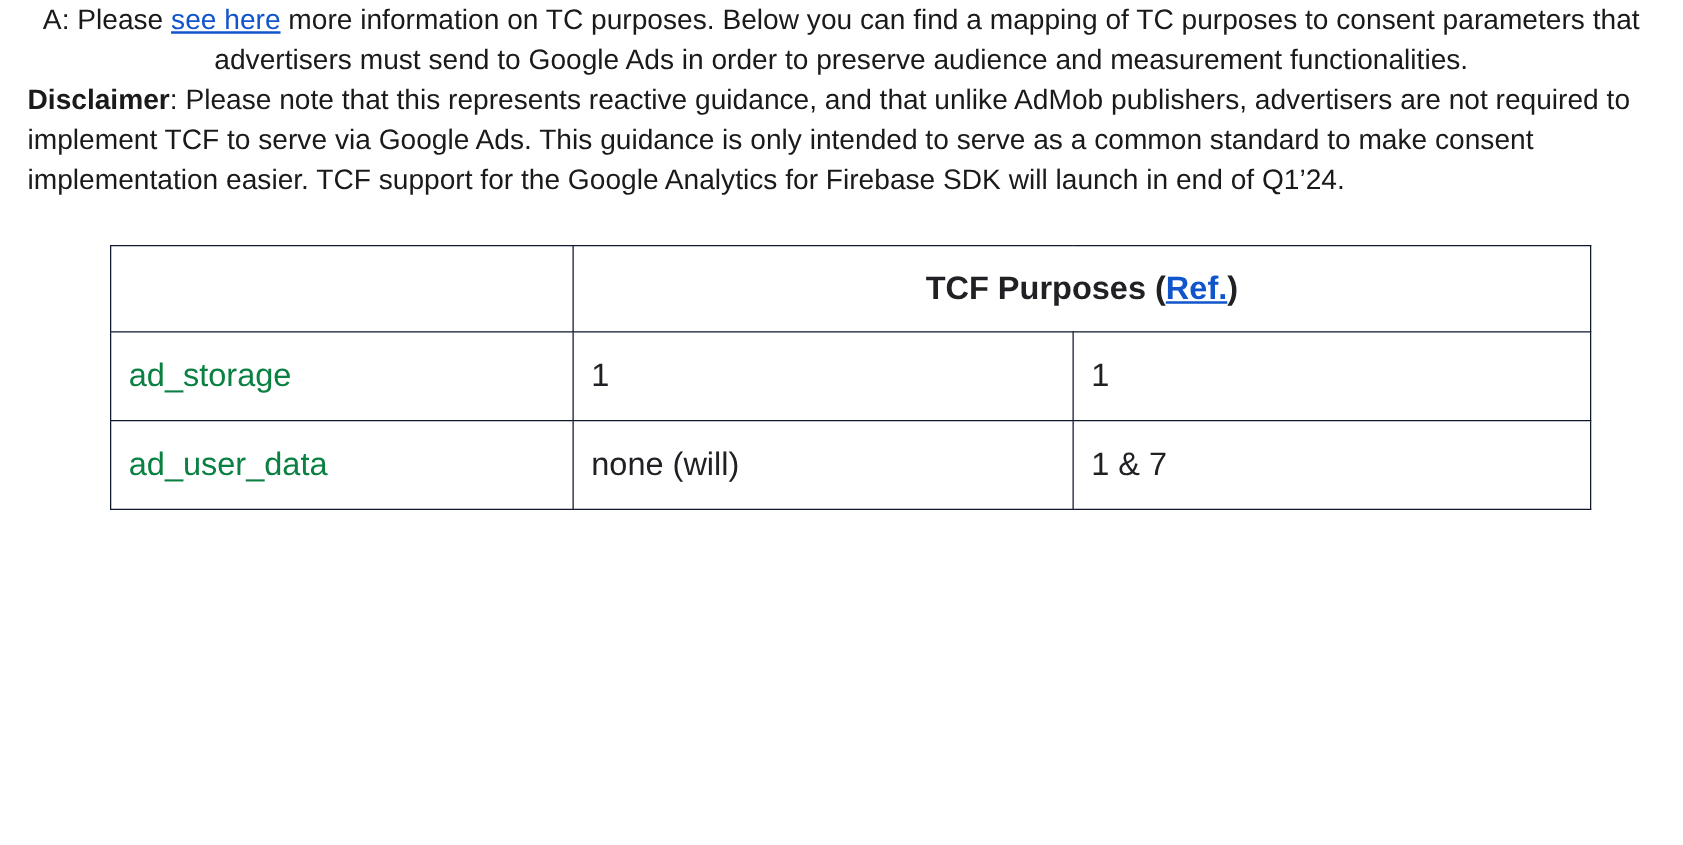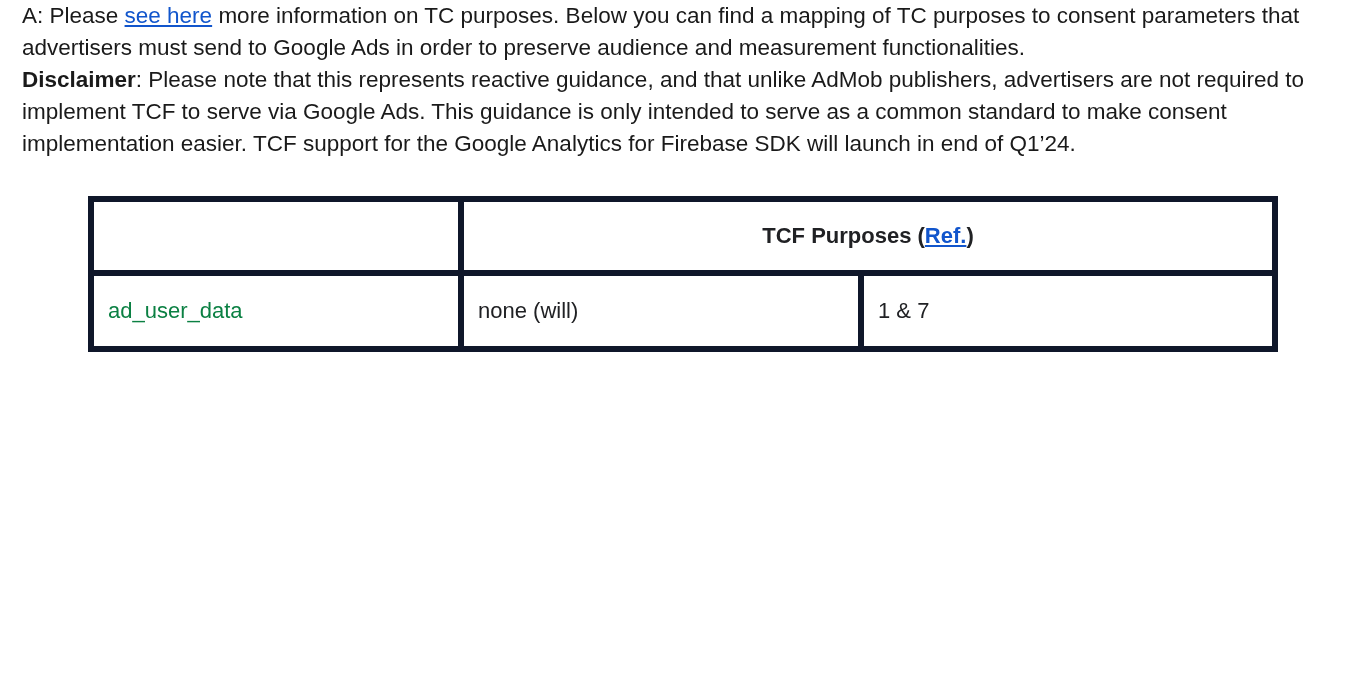--- a/index.html
+++ b/index.html
@@ -25,20 +25,21 @@
     padding: 0 22px 0 22px;
     font-size: 22.5px;
     line-height: 1.42;
     color: #1a1a1a;
   }
   .prose p {
     margin: 0 0 0 0;
   }
   .para-1 {
     margin-bottom: 0;
+    text-align: center;
   }
   .para-2 {
     margin-top: 0;
   }
   .link {
     color: #1155cc;
     text-decoration: underline;
     cursor: pointer;
   }
   .bold {
@@ -47,24 +48,24 @@
   .table-wrap {
     margin-top: 36px;
     padding-left: 88px;
   }
   table.tcf {
     border-collapse: collapse;
     table-layout: fixed;
     width: 1184px;
   }
   table.tcf td {
-    border: 6px solid #0f172a;
+    border: 1px solid #0f172a;
     padding: 0 14px;
     vertical-align: middle;
-    font-size: 22px;
+    font-size: 26px;
   }
   td.blank-corner {
     border: none;
     width: 370px;
   }
   td.blank-left {
     border: none;
   }
   .col-a { width: 370px; }
   .col-b { width: 400px; }
@@ -107,20 +108,25 @@
         <col class="col-a">
         <col class="col-b">
         <col class="col-c">
       </colgroup>
       <tbody>
         <tr class="row-head1">
           <td class="blank-corner"></td>
           <td class="th-center" colspan="2"><span>TCF Purposes (</span><a class="ref-link">Ref.</a><span class="paren">)</span></td>
         </tr>
         <tr class="row-data">
+          <td class="param">ad_storage</td>
+          <td>1</td>
+          <td>1</td>
+        </tr>
+        <tr class="row-data">
           <td class="param">ad_user_data</td>
           <td>none (will)</td>
           <td>1 &amp; 7</td>
         </tr>
       </tbody>
     </table>
   </div>
 
 </div>
 

